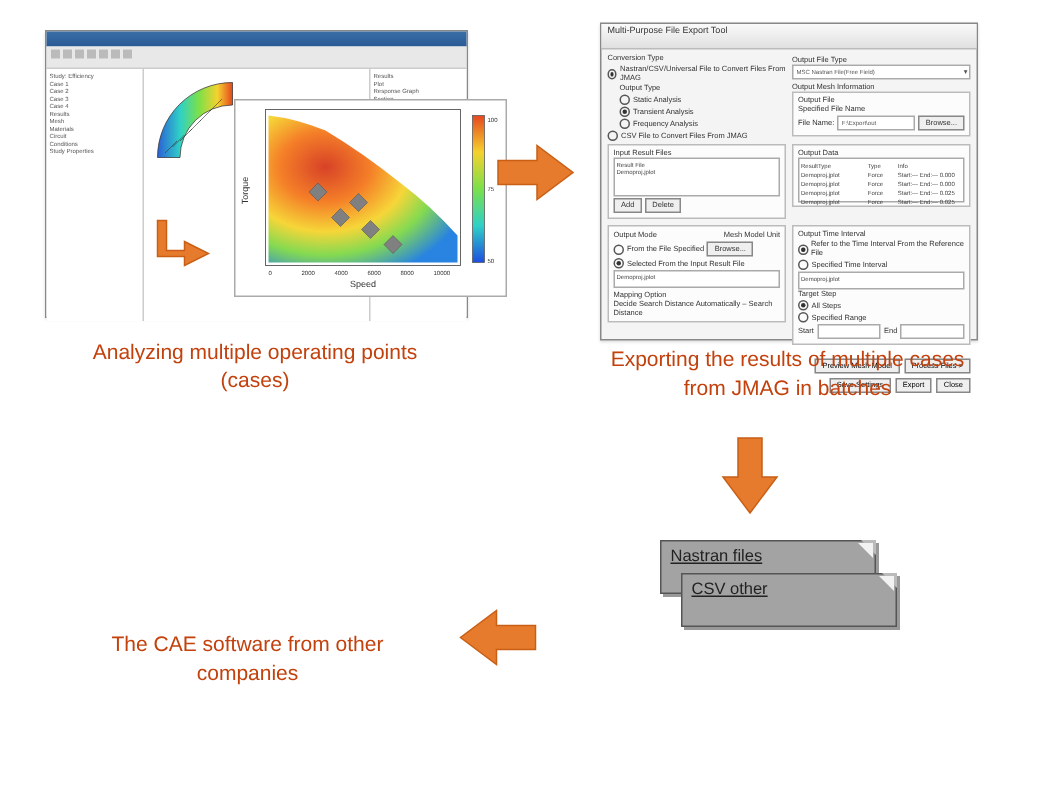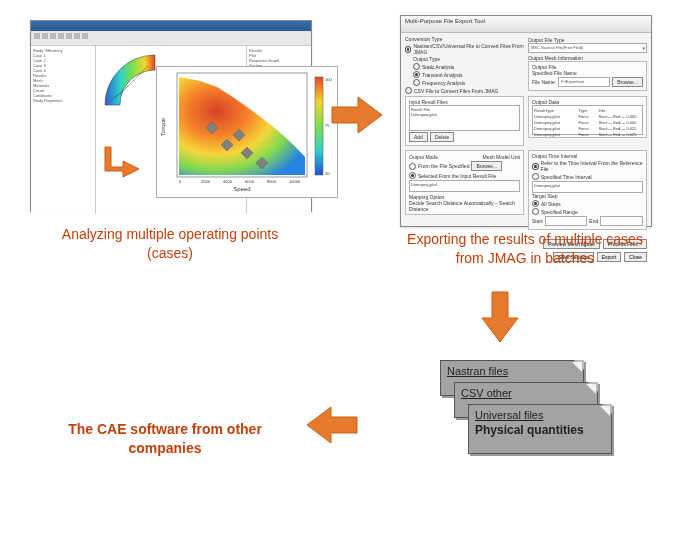--- a/index.html
+++ b/index.html
@@ -44,21 +44,21 @@
   .combo { height:8px; background:#fff; border:1px solid #aaa; font-size:4px; padding:0 2px; color:#555; line-height:8px; position:relative; }
   .combo:after { content:'▾'; position:absolute; right:1px; top:0; font-size:5px; }
   .listbox { border:1px solid #aaa; background:#fff; font-size:4px; color:#444; padding:1px; line-height:5px; }
   .btn { border:1px solid #888; background:#efefef; font-size:5px; padding:1px 4px; display:inline-block; }
   .dialog .footer { display:flex; justify-content:flex-end; gap:3px; padding:3px 4px; }
 
   
   .caption { position:absolute; font-size:14px; color:#c2410c; text-align:center; line-height:1.35; }
   #cap1 { left:40px; top:225px; width:260px; }
   #cap2 { left:400px; top:230px; width:250px; }
-  #cap3 { left:55px;  top:420px; width:220px;font-weight:bold; }
+  #cap3 { left:55px;  top:420px; width:220px; }
 
   
   .arrow { position:absolute; }
   .arrow svg { display:block; overflow:visible; }
   .arrow-right1 { left:330px; top:95px; }
   .arrow-down   { left:480px; top:290px; }
   .arrow-left   { left:305px; top:405px; }
   .arrow-inner  { left:105px; top:145px; }
 
   
@@ -370,18 +370,13 @@
 
 <div class="filestack">
   <div class="filecard f1">
     <span class="fold"></span><span class="foldline"></span>
     <span style="text-decoration:underline">Nastran files</span>
   </div>
   <div class="filecard f2">
     <span class="fold"></span><span class="foldline"></span>
     <span style="text-decoration:underline">CSV other</span>
   </div>
-  <div class="filecard f3" style="height:40px">
-    <span class="fold"></span><span class="foldline"></span>
-    <span style="text-decoration:underline">Universal files</span>
-    <span class="pq">Physical quantities</span>
-  </div>
 </div>
 
 </body></html>

